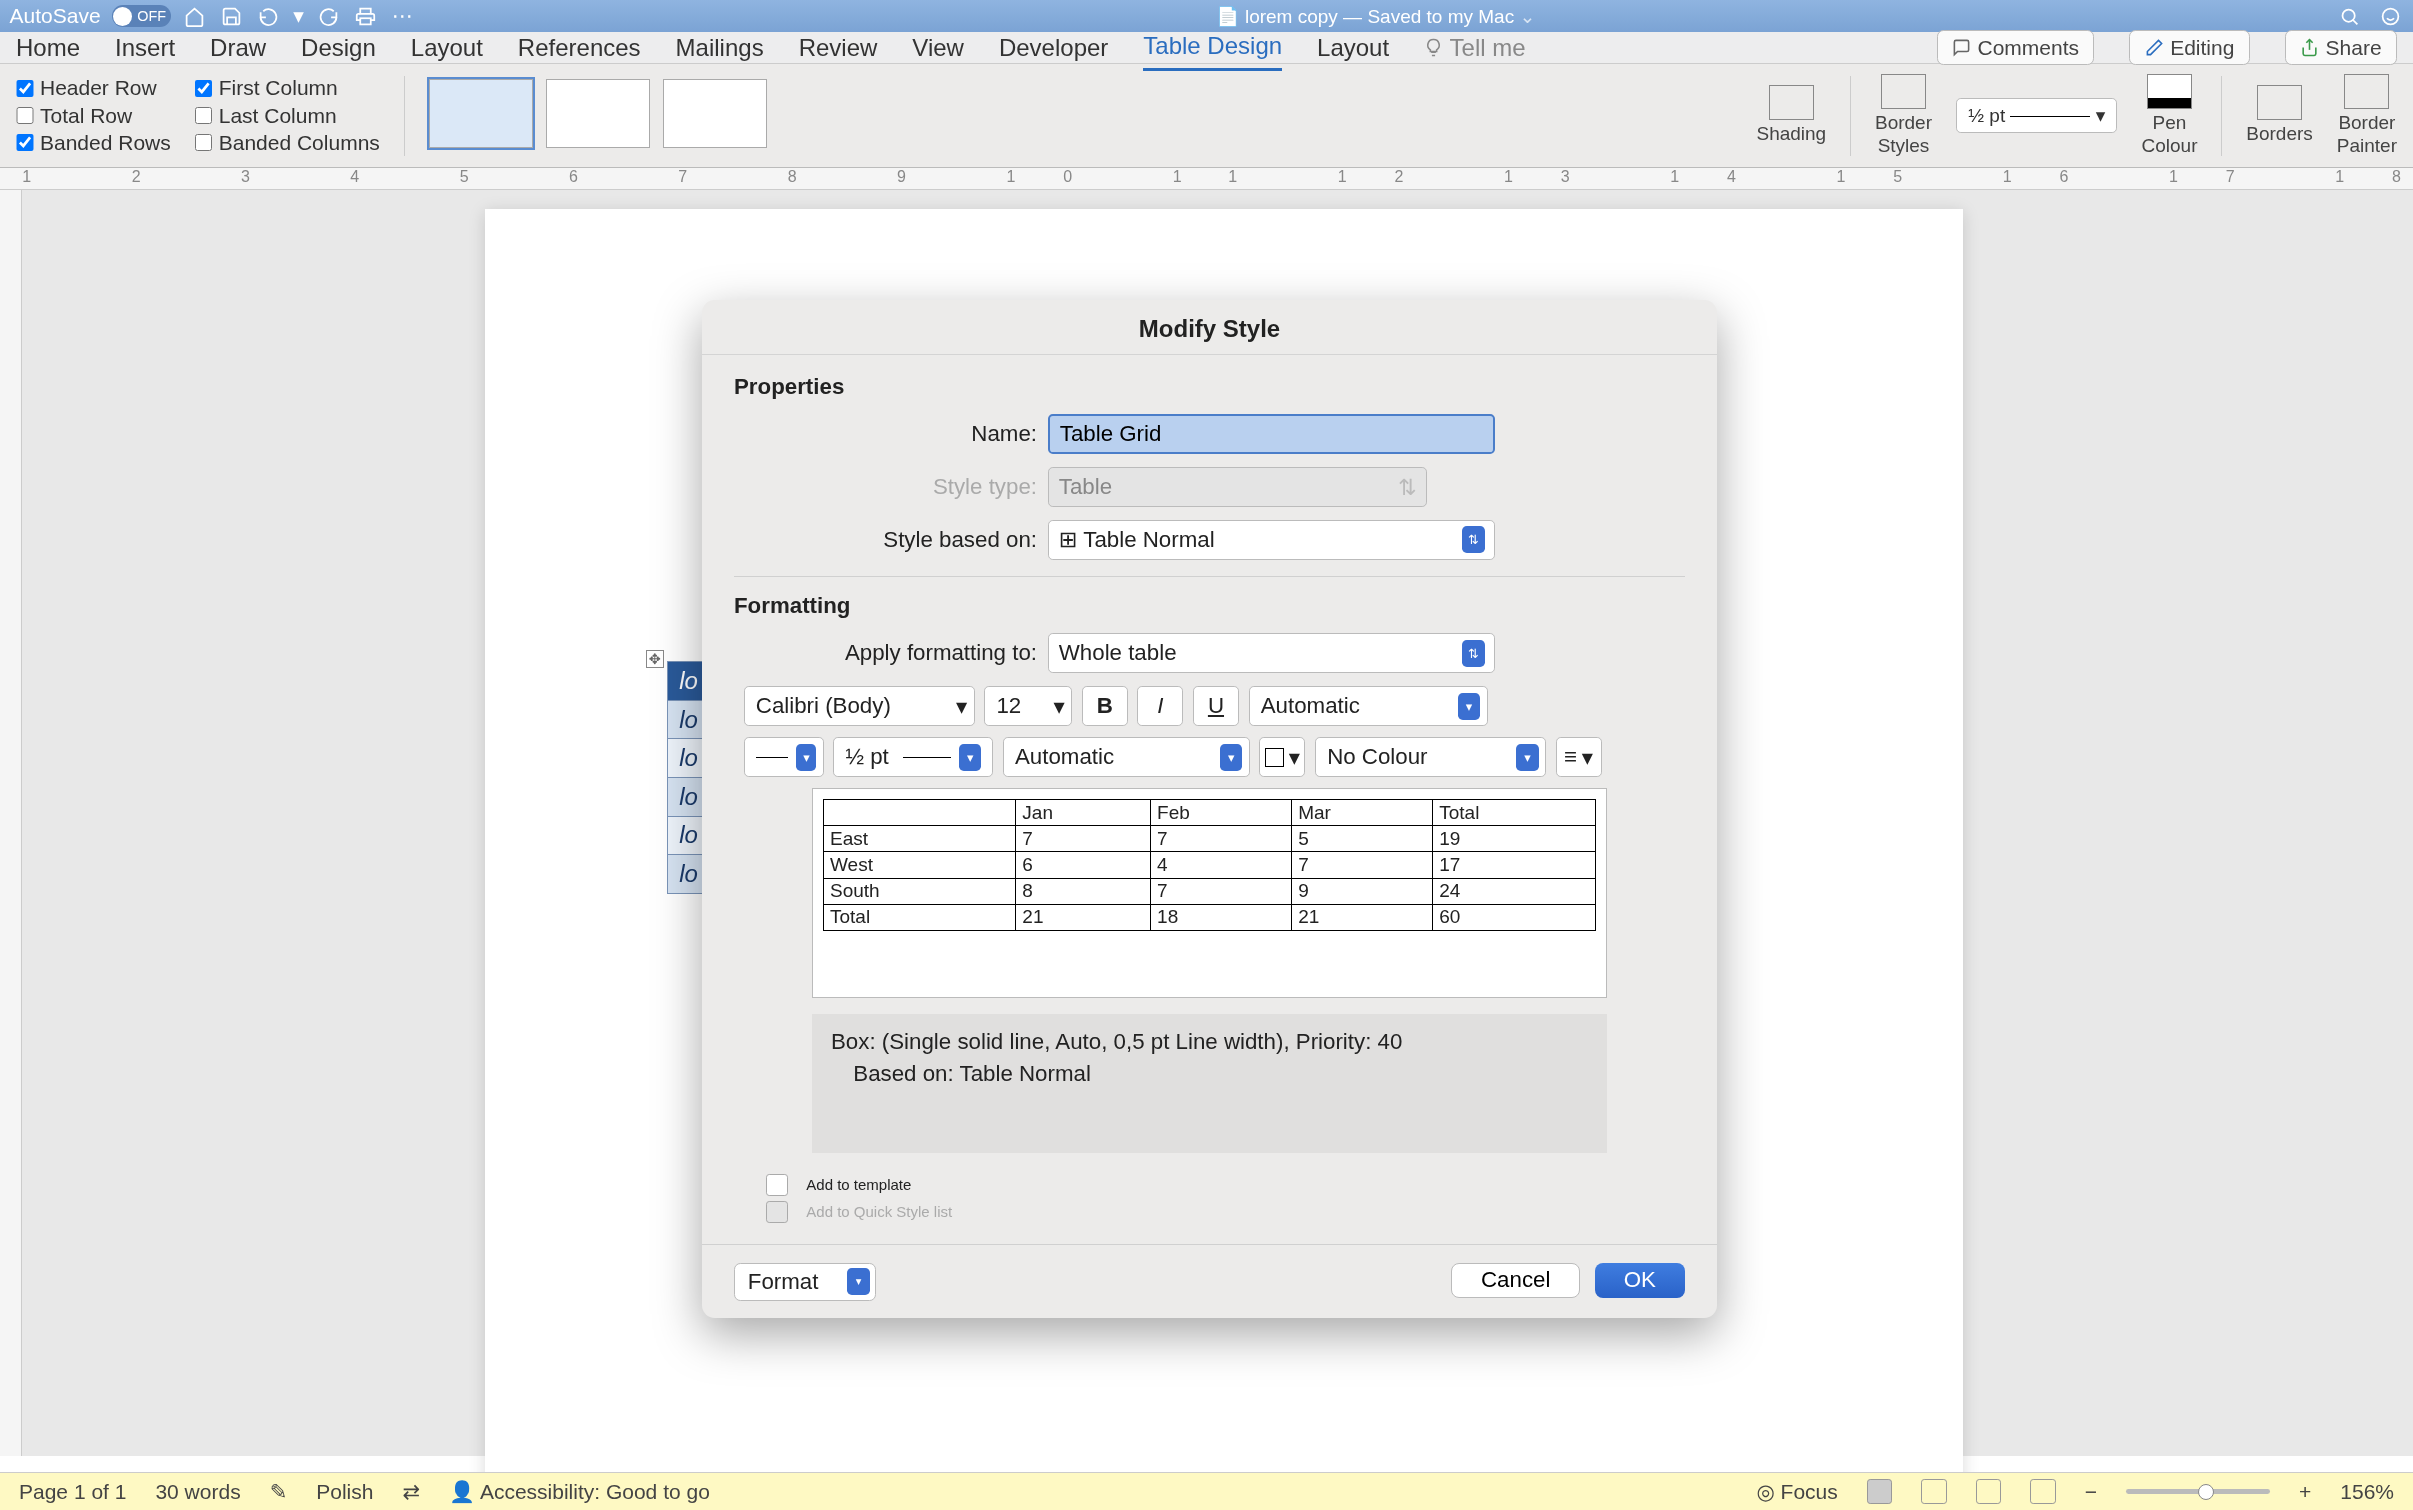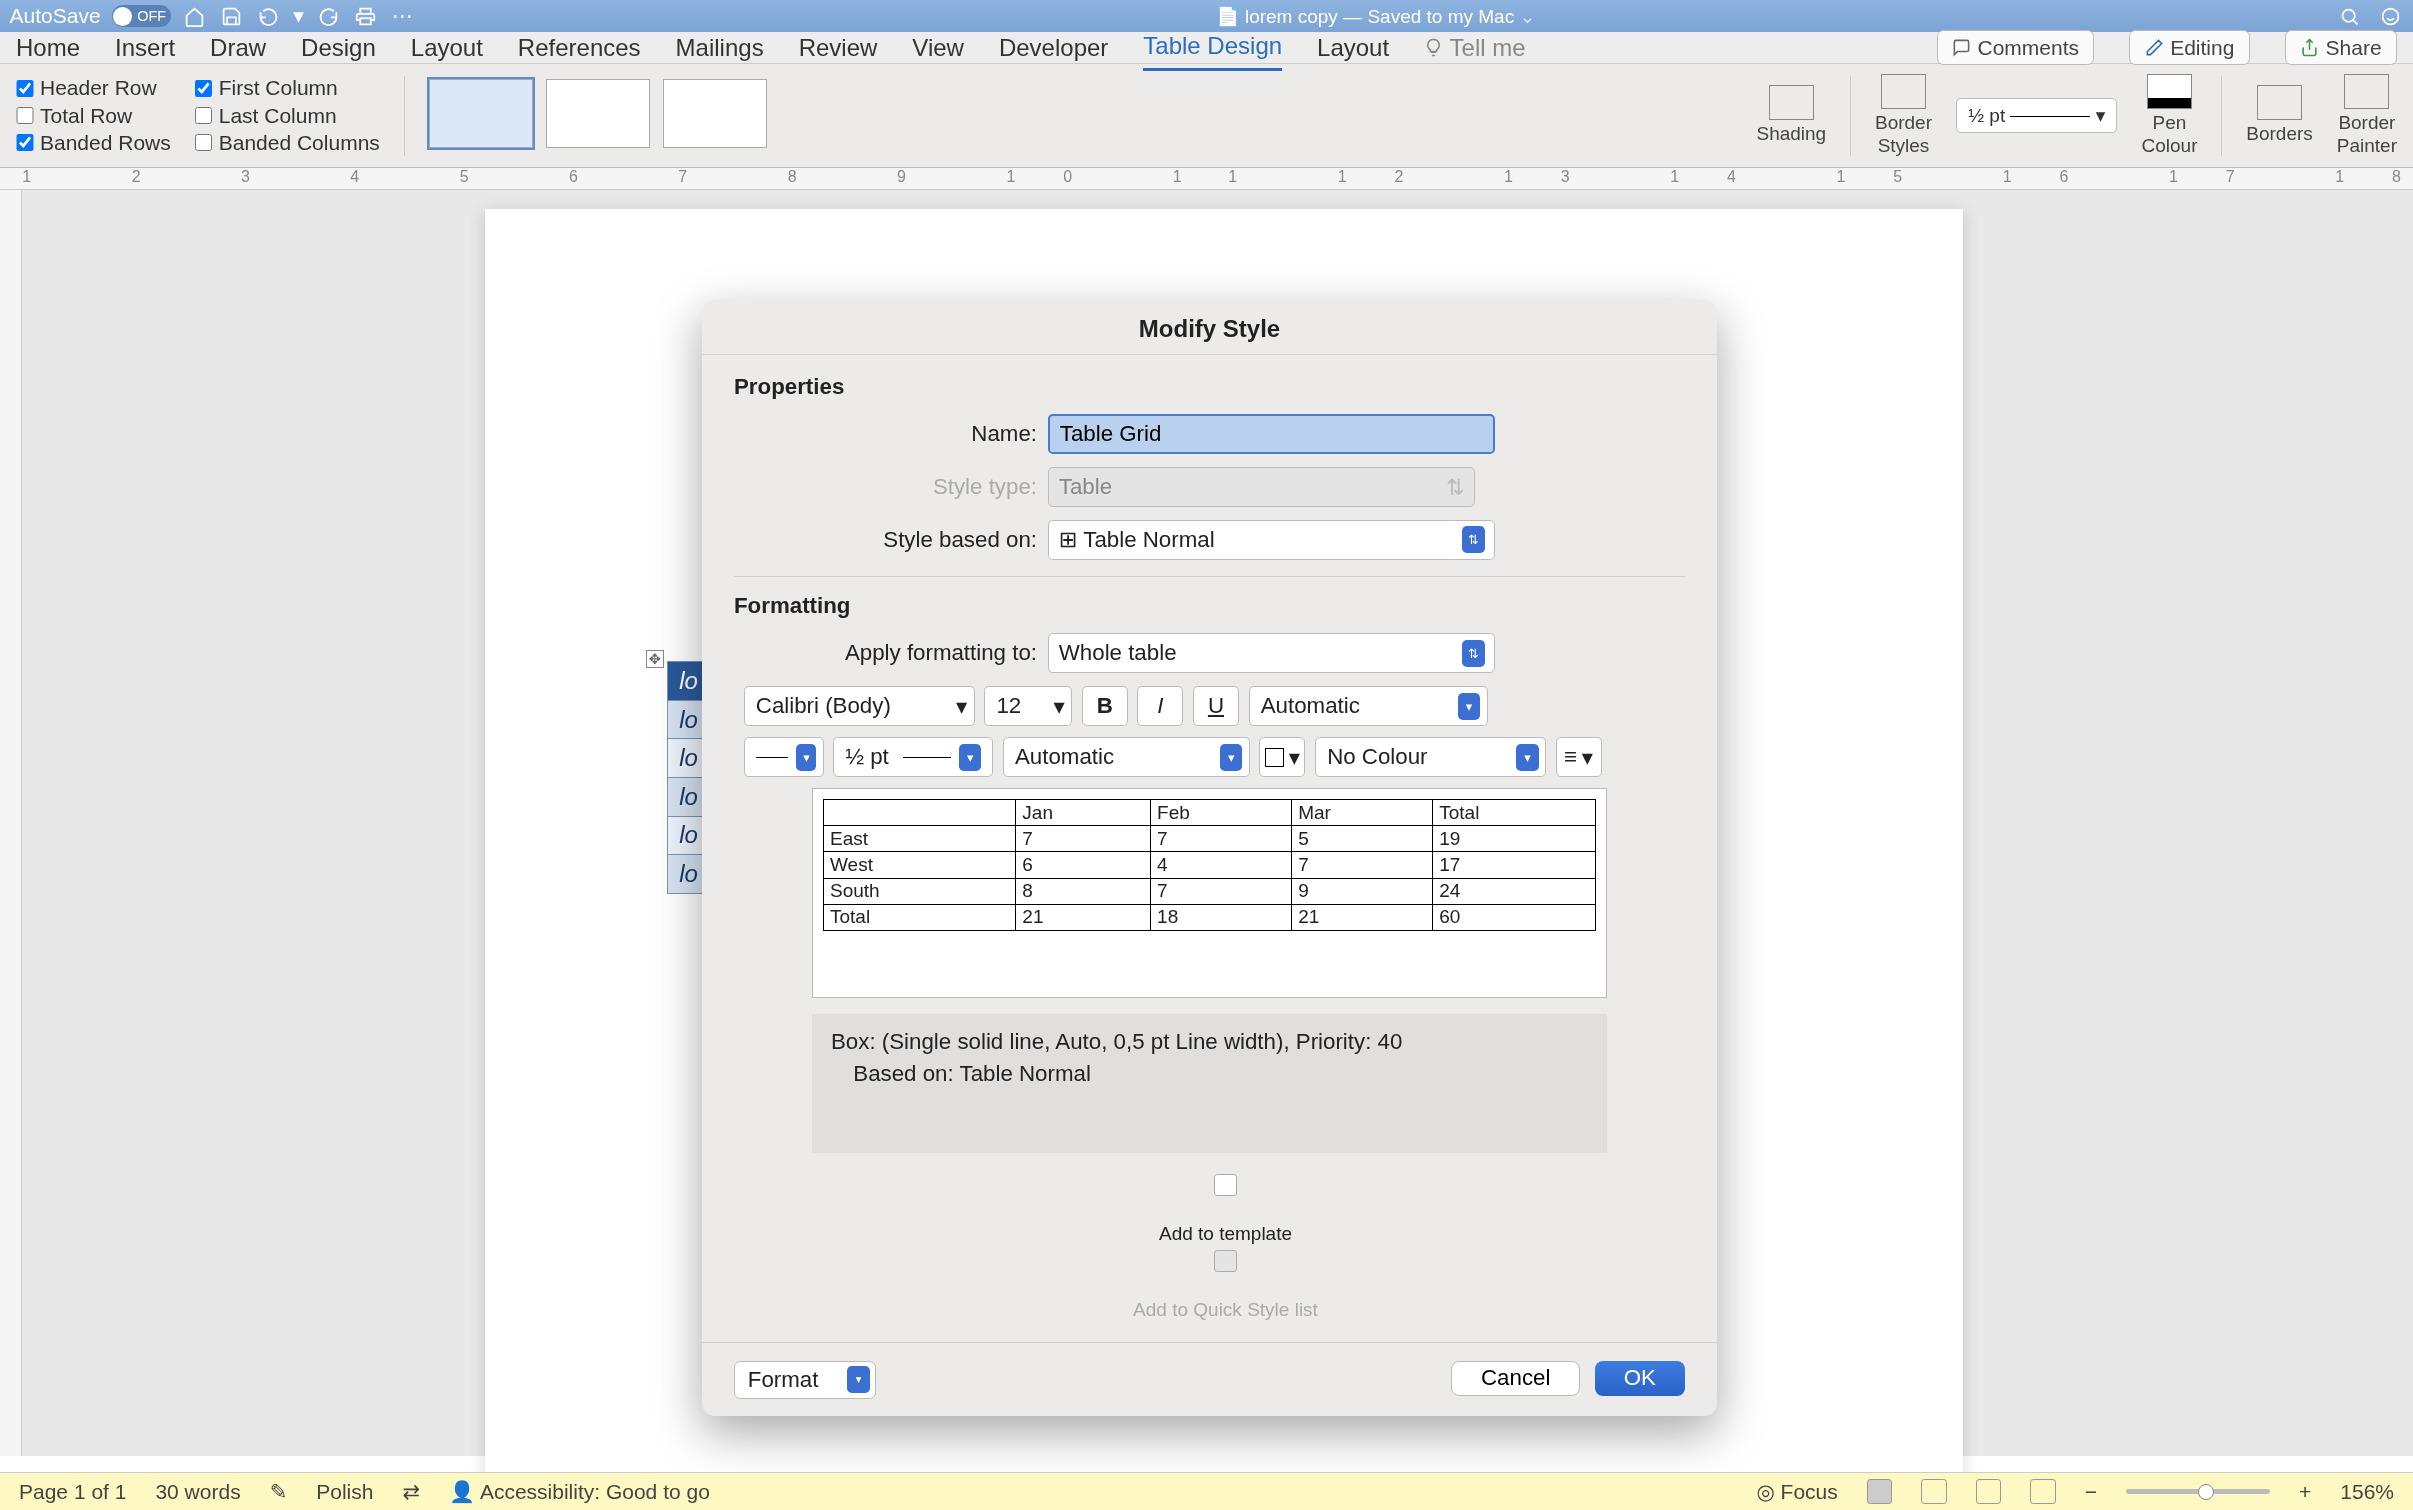--- a/index.html
+++ b/index.html
@@ -64,21 +64,21 @@
 .dialog .select.dis { background: #e4e4e4; color: #888; }
 .dialog hr { border: none; border-top: 0.8px solid #d0d0d0; margin: 16px 0; }
 .dialog .fmt-row { display: flex; align-items: center; gap: 9.6px; margin-bottom: 11.2px; padding-left: 9.6px; }
 .dialog .fmt-row .btn { height: 40px; min-width: 46px; border: 0.8px solid #bbb; border-radius: 4.8px; background: #fff; display: flex; align-items: center; justify-content: center; font-size: 22.3px; }
 .dialog .fmt-row .combo { height: 40px; border: 0.8px solid #bbb; border-radius: 4.8px; background: #fff; display: flex; align-items: center; padding: 0 6.4px 0 11.2px; gap: 8px; }
 .dialog .fmt-row .combo .arr { width: 22.3px; height: 27px; background: #3b6fd1; border-radius: 4.8px; color: #fff; display: flex; align-items: center; justify-content: center; font-size: 12.8px; }
 .dialog .preview-wrap { border: 0.8px solid #bbb; background: #fff; padding: 9.6px; margin: 9.6px 78px 16px; }
 .dialog .preview-table { border-collapse: collapse; width: 100%; font-size: 19px; }
 .dialog .preview-table td, .dialog .preview-table th { border: 0.8px solid #000; padding: 1.6px 6.4px; text-align: left; font-weight: 400; }
 .dialog .desc { background: #e0dfde; padding: 12.8px 19px 64px; margin: 0 78px 21px; font-size: 22.3px; line-height: 1.4; }
-.dialog .chk { display: flex; align-items: center; gap: 27px; margin: 4.8px 0 4.8px 32px; font-size: 19px; flex-direction: column; }
+.dialog .chk { display: flex; align-items: center; gap: 18px; margin: 4.8px 0 4.8px 32px; font-size: 15px; }
 .dialog .chk.dis { color: #aaa; }
 .dialog .chk .box { width: 22.3px; height: 22.3px; border: 0.8px solid #aaa; border-radius: 3.2px; background: #fff; }
 .dialog .footer { border-top: 0.8px solid #d0d0d0; padding: 17.6px 32px; display: flex; align-items: flex-start; }
 .dialog .footer .combo { height: 38px; border: 0.8px solid #bbb; border-radius: 6.4px; background: #fff; display: flex; align-items: center; padding: 0 4.8px 0 12.8px; gap: 29px; }
 .dialog .footer .combo .arr { width: 22.3px; height: 27px; background: #3b6fd1; border-radius: 4.8px; color: #fff; display: flex; align-items: center; justify-content: center; font-size: 11.2px; }
 .dialog .footer .spacer { flex: 1; }
 .dialog .footer button { height: 35px; padding: 0 29px; border-radius: 8px; font-size: 22.3px; border: 0.8px solid #bbb; background: #fff; margin-left: 14.4px; }
 .dialog .footer button.primary { background: linear-gradient(#3f7de0, #2a62c8); color: #fff; border: none; }
 
 
@@ -325,21 +325,21 @@
   <div class="dialog">
     <div class="dlg-title">Modify Style</div>
     <div class="body">
       <h4>Properties</h4>
       <div class="row">
         <label>Name:</label>
         <input type="text" class="focus" style="width: 447px;" value="Table Grid">
       </div>
       <div class="row">
         <label class="dis">Style type:</label>
-        <div class="select dis" style="width:427px;">
+        <div class="select dis" style="width:379px;">
           <span>Table</span>
             <span style="color:#bbb;">⇅</span>
         </div>
       </div>
       <div class="row">
         <label>Style based on:</label>
         <div class="select" style="width:447px;">
           <span><span>⊞ </span><span>Table Normal</span></span>
           <div class="arr">⇅</div>
         </div>

